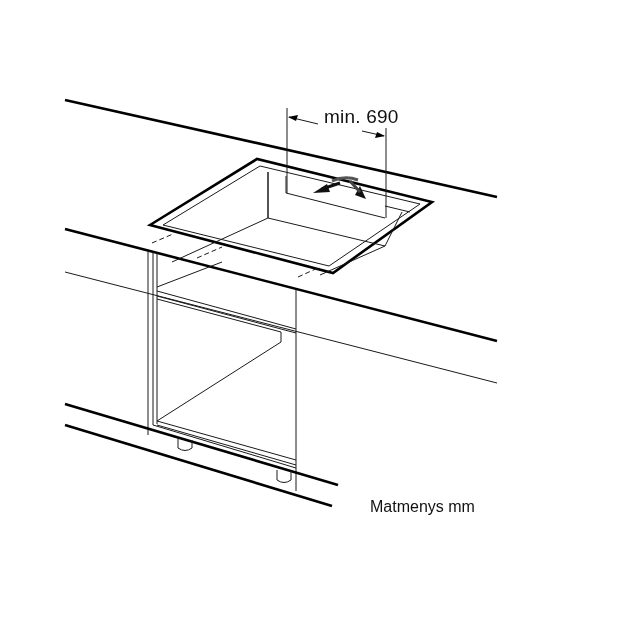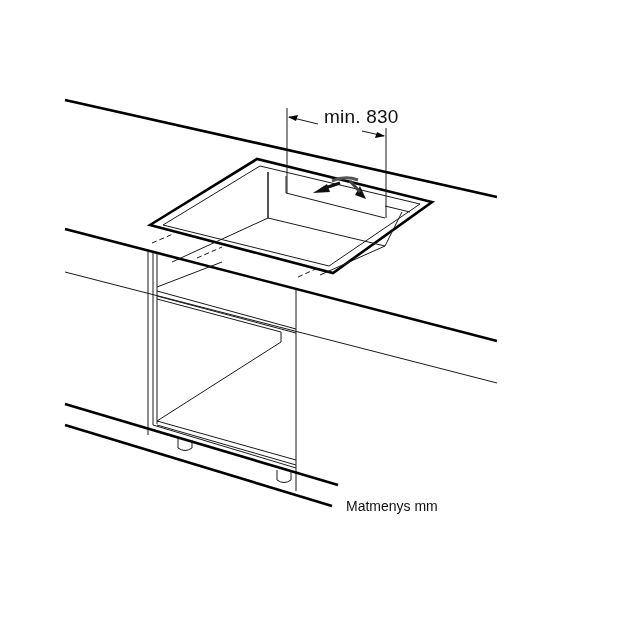--- a/index.html
+++ b/index.html
@@ -2,21 +2,21 @@
 <html><head>
 <meta charset="utf-8">
 <style>
   html, body { margin:0; padding:0; background:#ffffff; }
   body { width:625px; height:625px; position:relative; overflow:hidden; }
   #drawing { position:absolute; left:0; top:0; width:625px; height:625px; }
   .thick { stroke:#000; stroke-width:2.6; fill:none; stroke-linecap:butt; }
   .thin { stroke:#1a1a1a; stroke-width:1; fill:none; }
   .dash { stroke:#1a1a1a; stroke-width:1; fill:none; stroke-dasharray:5 3; }
   .dim-label { position:absolute; left:324px; top:106px; font-family:"Liberation Sans", sans-serif; font-size:19px; color:#111; letter-spacing:0.2px; }
-  .caption { position:absolute; left:346px; top:498px; font-family:"Liberation Sans", sans-serif; font-size:14px; color:#111; }
+  .caption { position:absolute; left:370px; top:498px; font-family:"Liberation Sans", sans-serif; font-size:16px; color:#111; }
 </style>
 </head>
 <body>
 
 <svg id="drawing" viewBox="0 0 625 625" xmlns="http://www.w3.org/2000/svg">
 
   <line class="thick" x1="65" y1="100" x2="497" y2="197"></line>
 
   <line class="thick" x1="65" y1="229" x2="497" y2="341"></line>
 
@@ -68,14 +68,14 @@
     <line class="thin" x1="153" y1="425" x2="296" y2="468"></line>
   </g>
 
   <line class="thick" x1="65" y1="404" x2="338" y2="485"></line>
   <line class="thick" x1="65" y1="425" x2="332" y2="506"></line>
 
   <path class="thin" d="M178,437 L178,448 Q185,453 192,448 L192,440"></path>
   <path class="thin" d="M277,470 L277,480 Q284,485 291,480 L291,471"></path>
 </svg>
 
-<div class="dim-label">min. 830</div>
+<div class="dim-label">min. 690</div>
 <div class="caption">Matmenys mm</div>
 
 </body></html>

